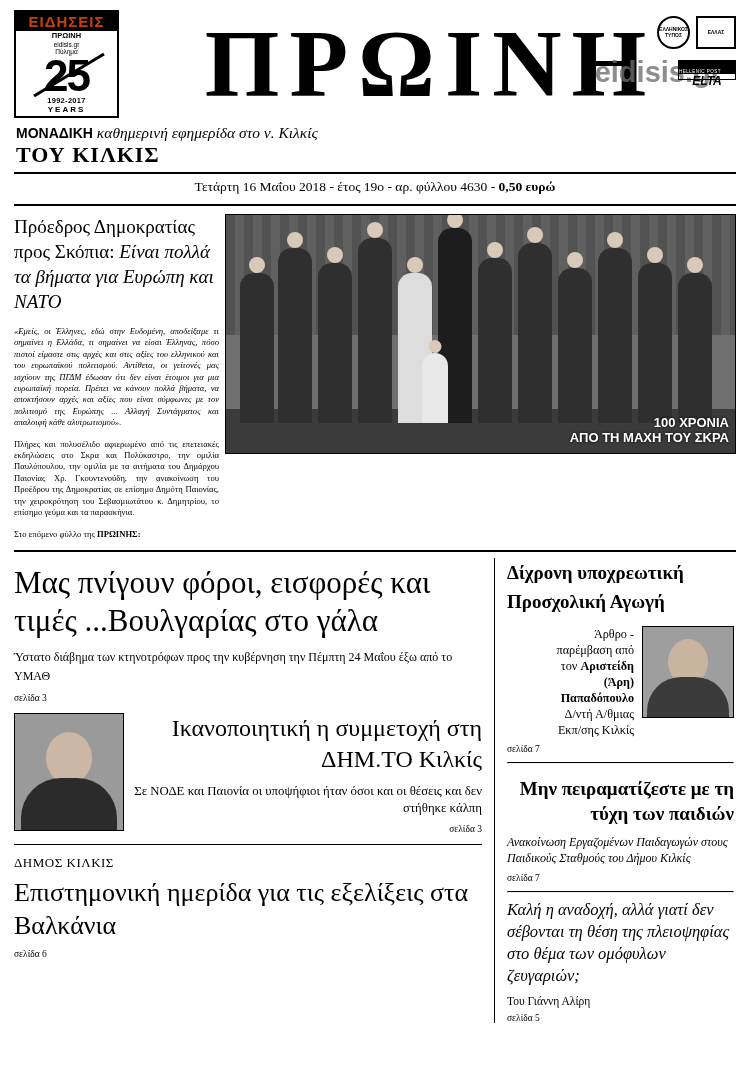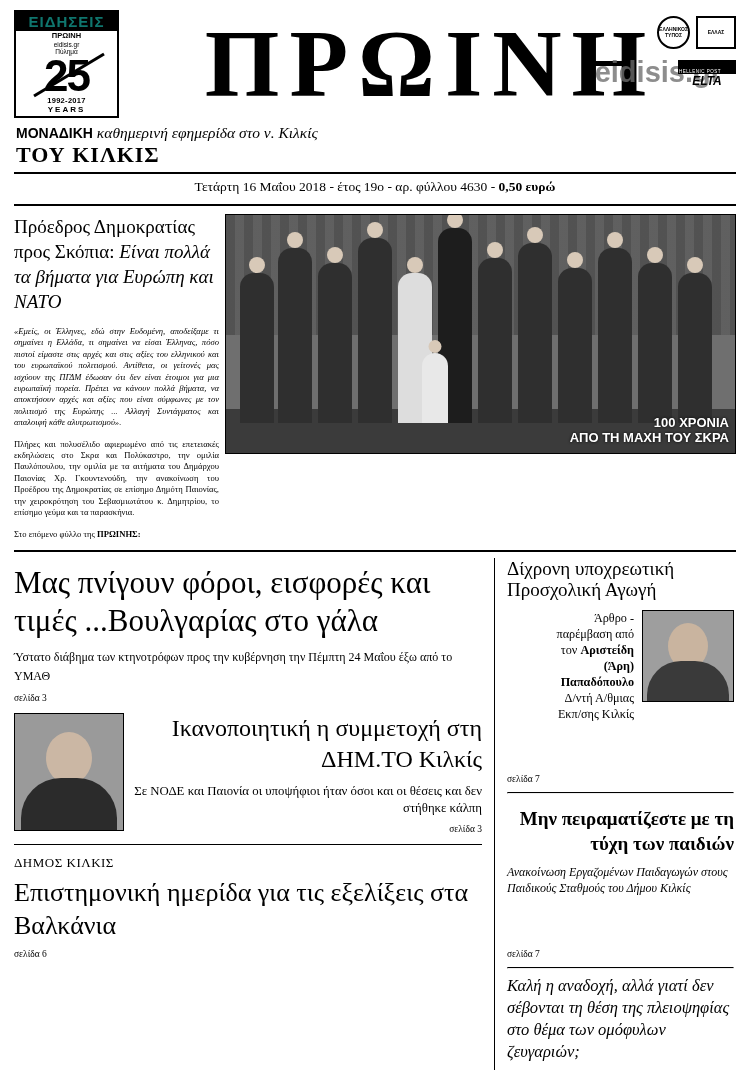--- a/index.html
+++ b/index.html
@@ -9,21 +9,21 @@
     background: #ffffff;
     font-family: "Liberation Serif", serif;
     color: #000;
     overflow: hidden;
   }
   .page { width:750px; height:1070px; position:relative; padding: 10px 14px; }
 
   
   .masthead { display:flex; align-items:flex-start; position:relative; height:112px; }
   .logo-box { width:105px; border:2px solid #000; text-align:center; position:relative; }
-  .logo-top { background:#000; color:#0f766e; font-family:"Liberation Sans", sans-serif;
+  .logo-top { background:#000; color:#c2410c; font-family:"Liberation Sans", sans-serif;
     font-weight:bold; font-size:15px; letter-spacing:1px; padding:1px 0; }
   .logo-sub { font-family:"Liberation Sans", sans-serif; font-size:7.5px; font-weight:bold; line-height:1.15; padding-top:1px;}
   .logo-sub .l2 { font-size:6.5px; font-weight:normal;}
   .logo-years { font-family:"Liberation Sans", sans-serif; font-weight:bold; font-size:44px; line-height:40px;
      letter-spacing:-2px; position:relative; }
   .logo-years .slash { position:absolute; left:10px; top:-4px; width:86px; height:46px; }
   .logo-dates { font-family:"Liberation Sans", sans-serif; font-size:7.5px; font-weight:bold; letter-spacing:.3px; }
   .logo-yearsword { font-family:"Liberation Sans", sans-serif; font-size:8px; font-weight:bold; letter-spacing:2px; padding-bottom:2px;}
 
   .title-wrap { flex:1; position:relative; text-align:center; }
@@ -36,21 +36,21 @@
   .watermark {
     position:absolute; right:14px; top:46px;
     font-family:"Liberation Sans", sans-serif; font-size:29px; font-weight:bold;
     color:#6e6e6e; opacity:.78; letter-spacing:0px;
   }
   .stamps { position:absolute; right:0; top:6px; display:flex; gap:6px; align-items:flex-start;}
   .stamp { width:33px; height:33px; border-radius:50%; border:2px solid #000;
      display:flex; align-items:center; justify-content:center; font-size:5px; text-align:center;
      font-family:"Liberation Sans", sans-serif; line-height:1.05; font-weight:bold;}
   .stamp.sq { border-radius:0; width:40px; height:33px; }
-  .elta { position:absolute; right:0; top:50px; width:58px; height:14px; border:1.5px solid #000;
+  .elta { position:absolute; right:0; top:50px; width:58px; height:20px; border:1.5px solid #000;
     font-family:"Liberation Sans", sans-serif; font-size:6px; text-align:center; }
   .elta .top { background:#000; color:#fff; font-size:4.5px; letter-spacing:.5px;}
   .elta .mid { font-weight:bold; font-size:12px; line-height:14px; font-style:italic;}
 
   .subline { display:flex; align-items:baseline; justify-content:space-between; padding: 2px 2px 0 2px; flex-direction: column; }
   .subline .left { font-size:15.5px; }
   .subline .left b { font-family:"Liberation Sans", sans-serif; font-size:14px; }
   .subline .left i { font-style:italic; }
   .subline .right { font-family:"Liberation Serif", serif; font-weight:bold; font-size:22px; letter-spacing:1px;}
 
@@ -97,33 +97,33 @@
   .mugshot .b { position:absolute; left:50%; bottom:0; transform:translateX(-50%); width:96px;height:52px;border-radius:40px 40px 0 0;background:#2b2b2b;}
   .storyA-txt { flex:1; text-align:right; }
   .hl2 { font-size:24px; line-height:31px; }
   .sub2 { font-size:12.8px; line-height:17px; padding-top:8px; }
   .pagref.r { text-align:right; }
 
   .kicker { font-size:13px; letter-spacing:.5px; padding-top:10px; }
   .hl3 { font-size:26px; line-height:33px; padding-top:5px; }
 
   
-  .rh1 { font-size:19px; line-height:21px; font-weight:normal; }
+  .rh1 { font-size:19px; line-height:29px; font-weight:bold; }
   .rbox { display:flex; gap:8px; padding-top:10px; }
   .rbox-txt { flex:1; text-align:right; font-size:12.2px; line-height:16px;}
   .rbox-txt b { font-weight:bold; }
   .rmug { width:92px; height:92px; border:1px solid #000; background:#9e9e9e; position:relative; overflow:hidden;}
   .rmug .h { position:absolute; left:50%; top:12px; transform:translateX(-50%); width:40px;height:46px;border-radius:50%;background:#c9b49f;}
   .rmug .b { position:absolute; left:50%; bottom:0; transform:translateX(-50%); width:82px;height:40px;border-radius:34px 34px 0 0;background:#3a3a3a;}
   .rh2 { font-size:19px; line-height:25px; font-weight:bold; padding-top:6px; text-align:right;}
   .rp { font-size:12px; line-height:16.5px; font-style:italic; padding-top:8px; }
   .rh3 { font-size:16.5px; line-height:22px; font-style:italic; }
   .rby { font-size:11.5px; padding-top:8px; }
   .rule-r { border-top:1px solid #000; margin:8px 0 6px 0; }
-  .pagref-small { font-size:9.5px; padding-top:6px;margin-top:46px; }
+  .pagref-small { font-size:9.5px; padding-top:6px; }
 </style>
 </head>
 <body>
 
 <div class="page">
 
   <div class="masthead">
 
     <div class="logo-box">
       <div class="logo-top">ΕΙΔΗΣΕΙΣ</div>

